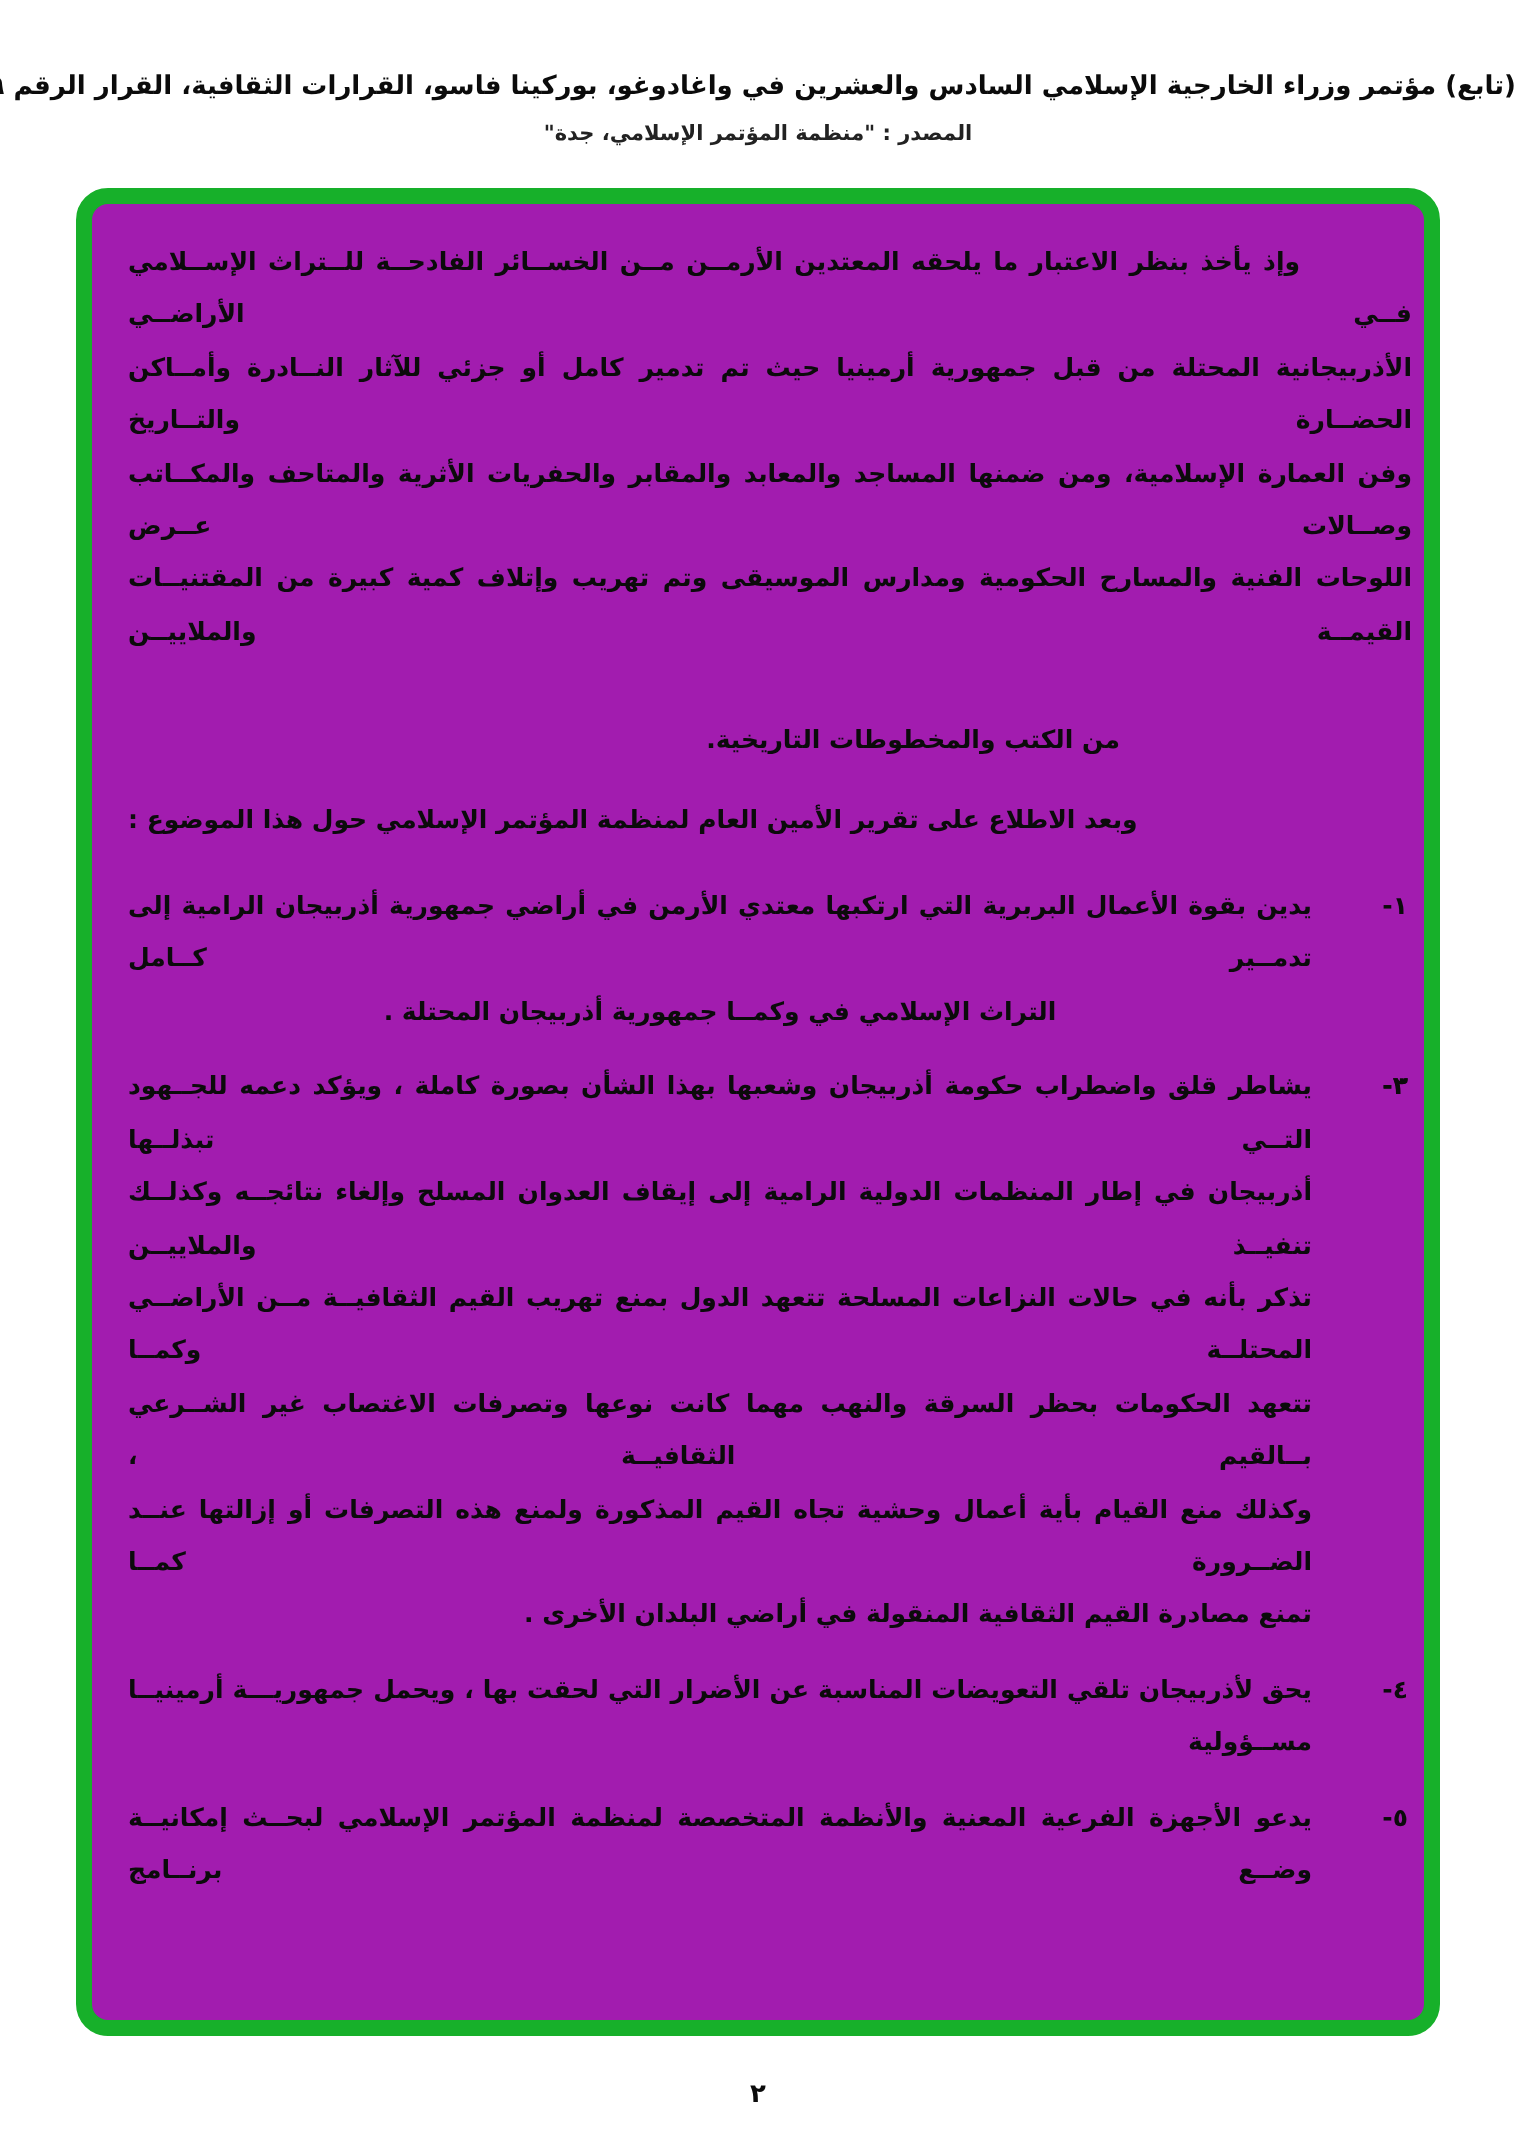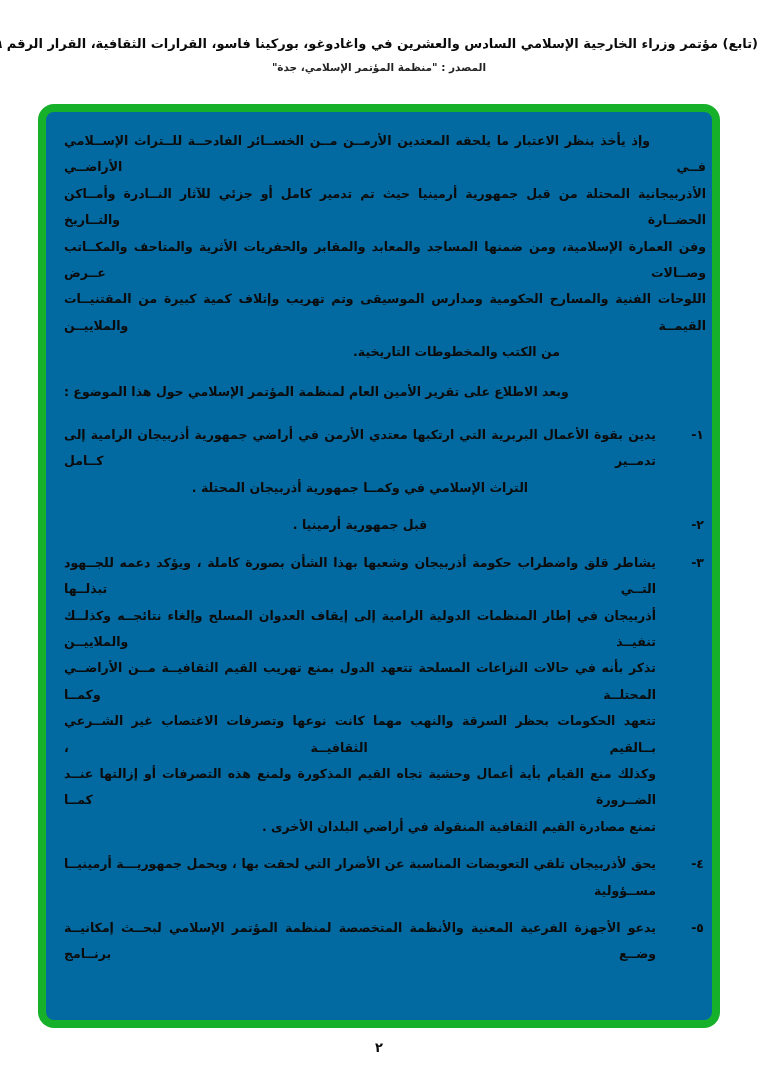--- a/index.html
+++ b/index.html
@@ -21,39 +21,39 @@
   }
   .hdr .source {
     direction: rtl;
     margin-top: 10px;
     font-size: 10.5px; font-weight: bold;
     color: #222;
   }
   
   .frame {
     position: absolute;
-    left: 38px; top: 104px;
+    left: 38px; top: 94px;
     width: 682px; height: 924px;
     border: 8px solid #17b02a;
     border-radius: 16px;
-    background: #0369a1;
+    background: #a21caf;
   }
   .content {
     direction: rtl;
     padding: 16px 6px 0 18px;
     font-size: 12.5px;
     font-weight: bold;
     line-height: 26.4px;
   }
   .ln { direction: rtl; }
   .jst { text-align: justify; text-align-last: justify; }
   .ctr { text-align: center; }
   .lft { text-align: right; }
   .indent { text-indent: 56px; }
-  .plast { padding-left: 0; padding-right: 146px; }
+  .plast { padding-left: 0; padding-right: 146px; margin-top: 28px; }
   .lead { margin-top: 13px; text-align: left; padding-right: 38px; }
   
   .items { margin-top: 17px; }
   .item { position: relative; padding-right: 50px; margin-bottom: 11px; }
   .item .num {
     position: absolute; right: 2px; top: 0;
     width: 40px; text-align: right;
   }
   
   .pagenum {
@@ -86,21 +86,20 @@
     <div class="items">
 
       <div class="item">
         <span class="num">١-</span>
         <div class="ln jst">يدين بقوة الأعمال البربرية التي ارتكبها معتدي الأرمن في أراضي جمهورية أذربيجان الرامية إلى تدمــير كــامل</div>
         <div class="ln ctr">التراث الإسلامي في وكمــا جمهورية أذربيجان المحتلة .</div>
       </div>
 
       <div class="item">
         <span class="num">٢-</span>
-        <div class="ln ctr">قبل جمهورية أرمينيا .</div>
       </div>
 
       <div class="item">
         <span class="num">٣-</span>
         <div class="ln jst">يشاطر قلق واضطراب حكومة أذربيجان وشعبها بهذا الشأن بصورة كاملة ، ويؤكد دعمه للجــهود التــي تبذلــها</div>
         <div class="ln jst">أذربيجان في إطار المنظمات الدولية الرامية إلى إيقاف العدوان المسلح وإلغاء نتائجــه وكذلــك تنفيــذ والملاييــن</div>
         <div class="ln jst">تذكر بأنه في حالات النزاعات المسلحة تتعهد الدول بمنع تهريب القيم الثقافيــة مــن الأراضــي المحتلــة وكمــا</div>
         <div class="ln jst">تتعهد الحكومات بحظر السرقة والنهب مهما كانت نوعها وتصرفات الاغتصاب غير الشــرعي بــالقيم الثقافيــة ،</div>
         <div class="ln jst">وكذلك منع القيام بأية أعمال وحشية تجاه القيم المذكورة ولمنع هذه التصرفات أو إزالتها عنــد الضــرورة كمــا</div>
         <div class="ln lft">تمنع مصادرة القيم الثقافية المنقولة في أراضي البلدان الأخرى .</div>

